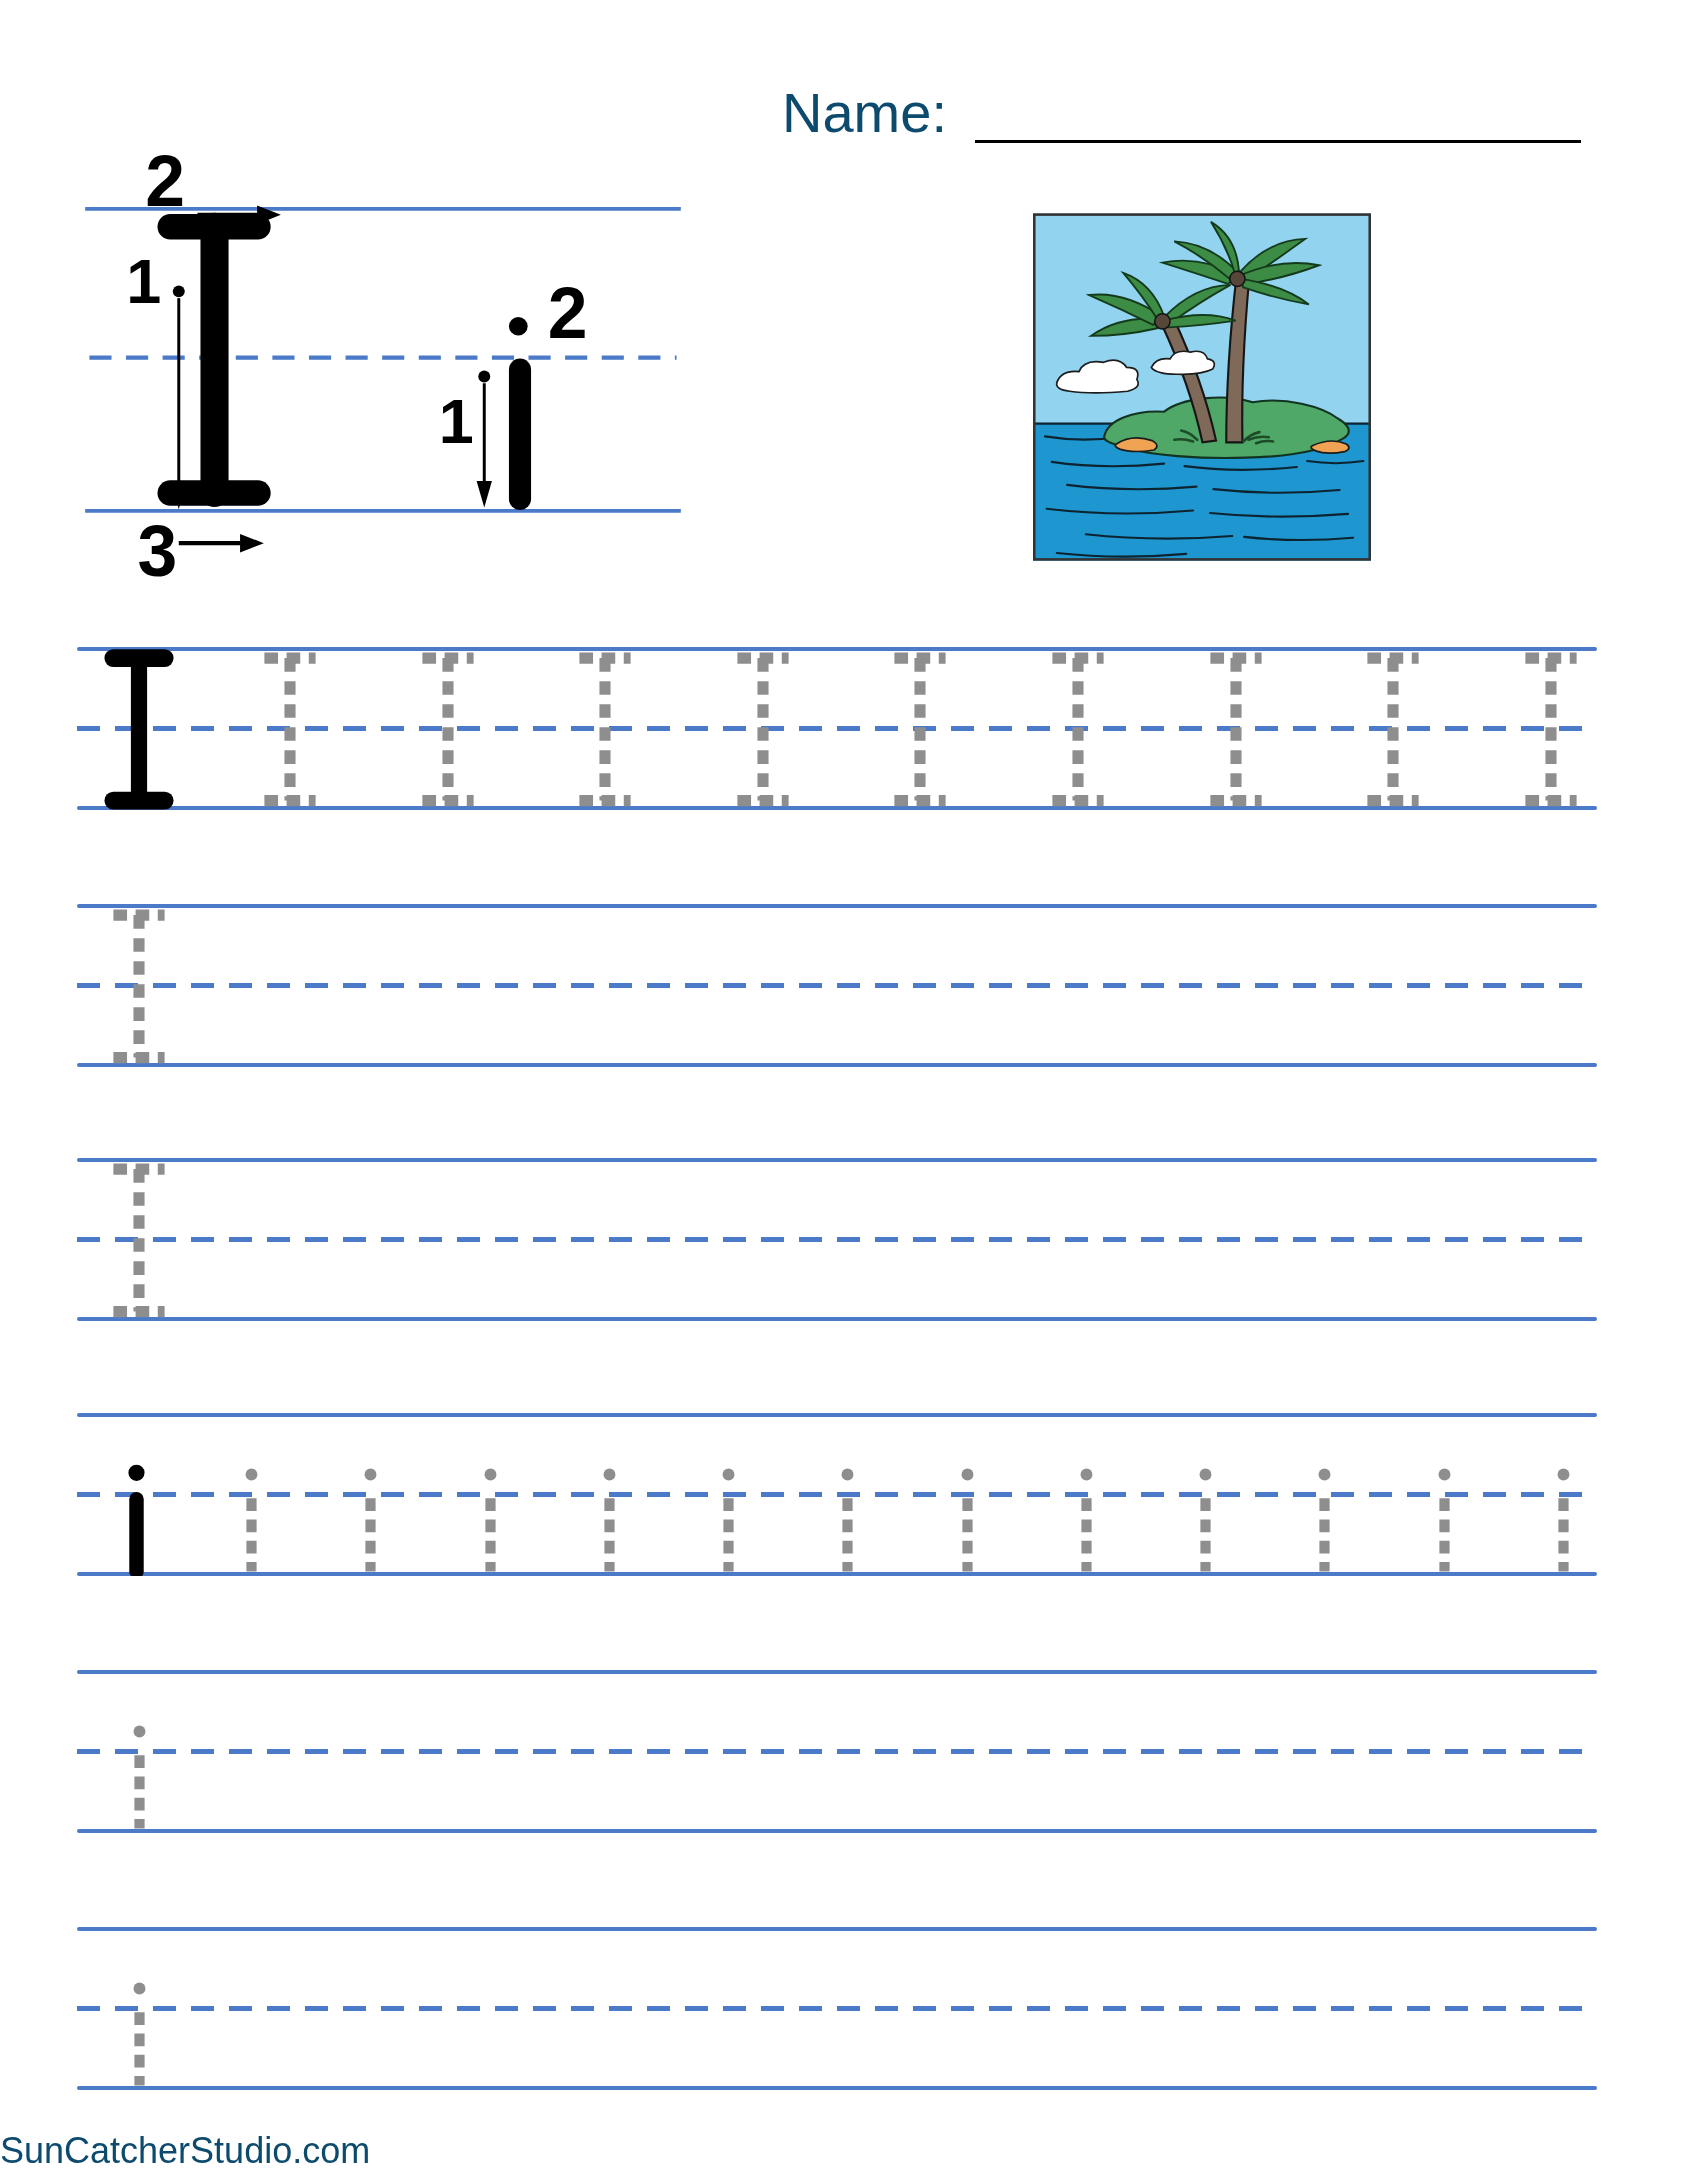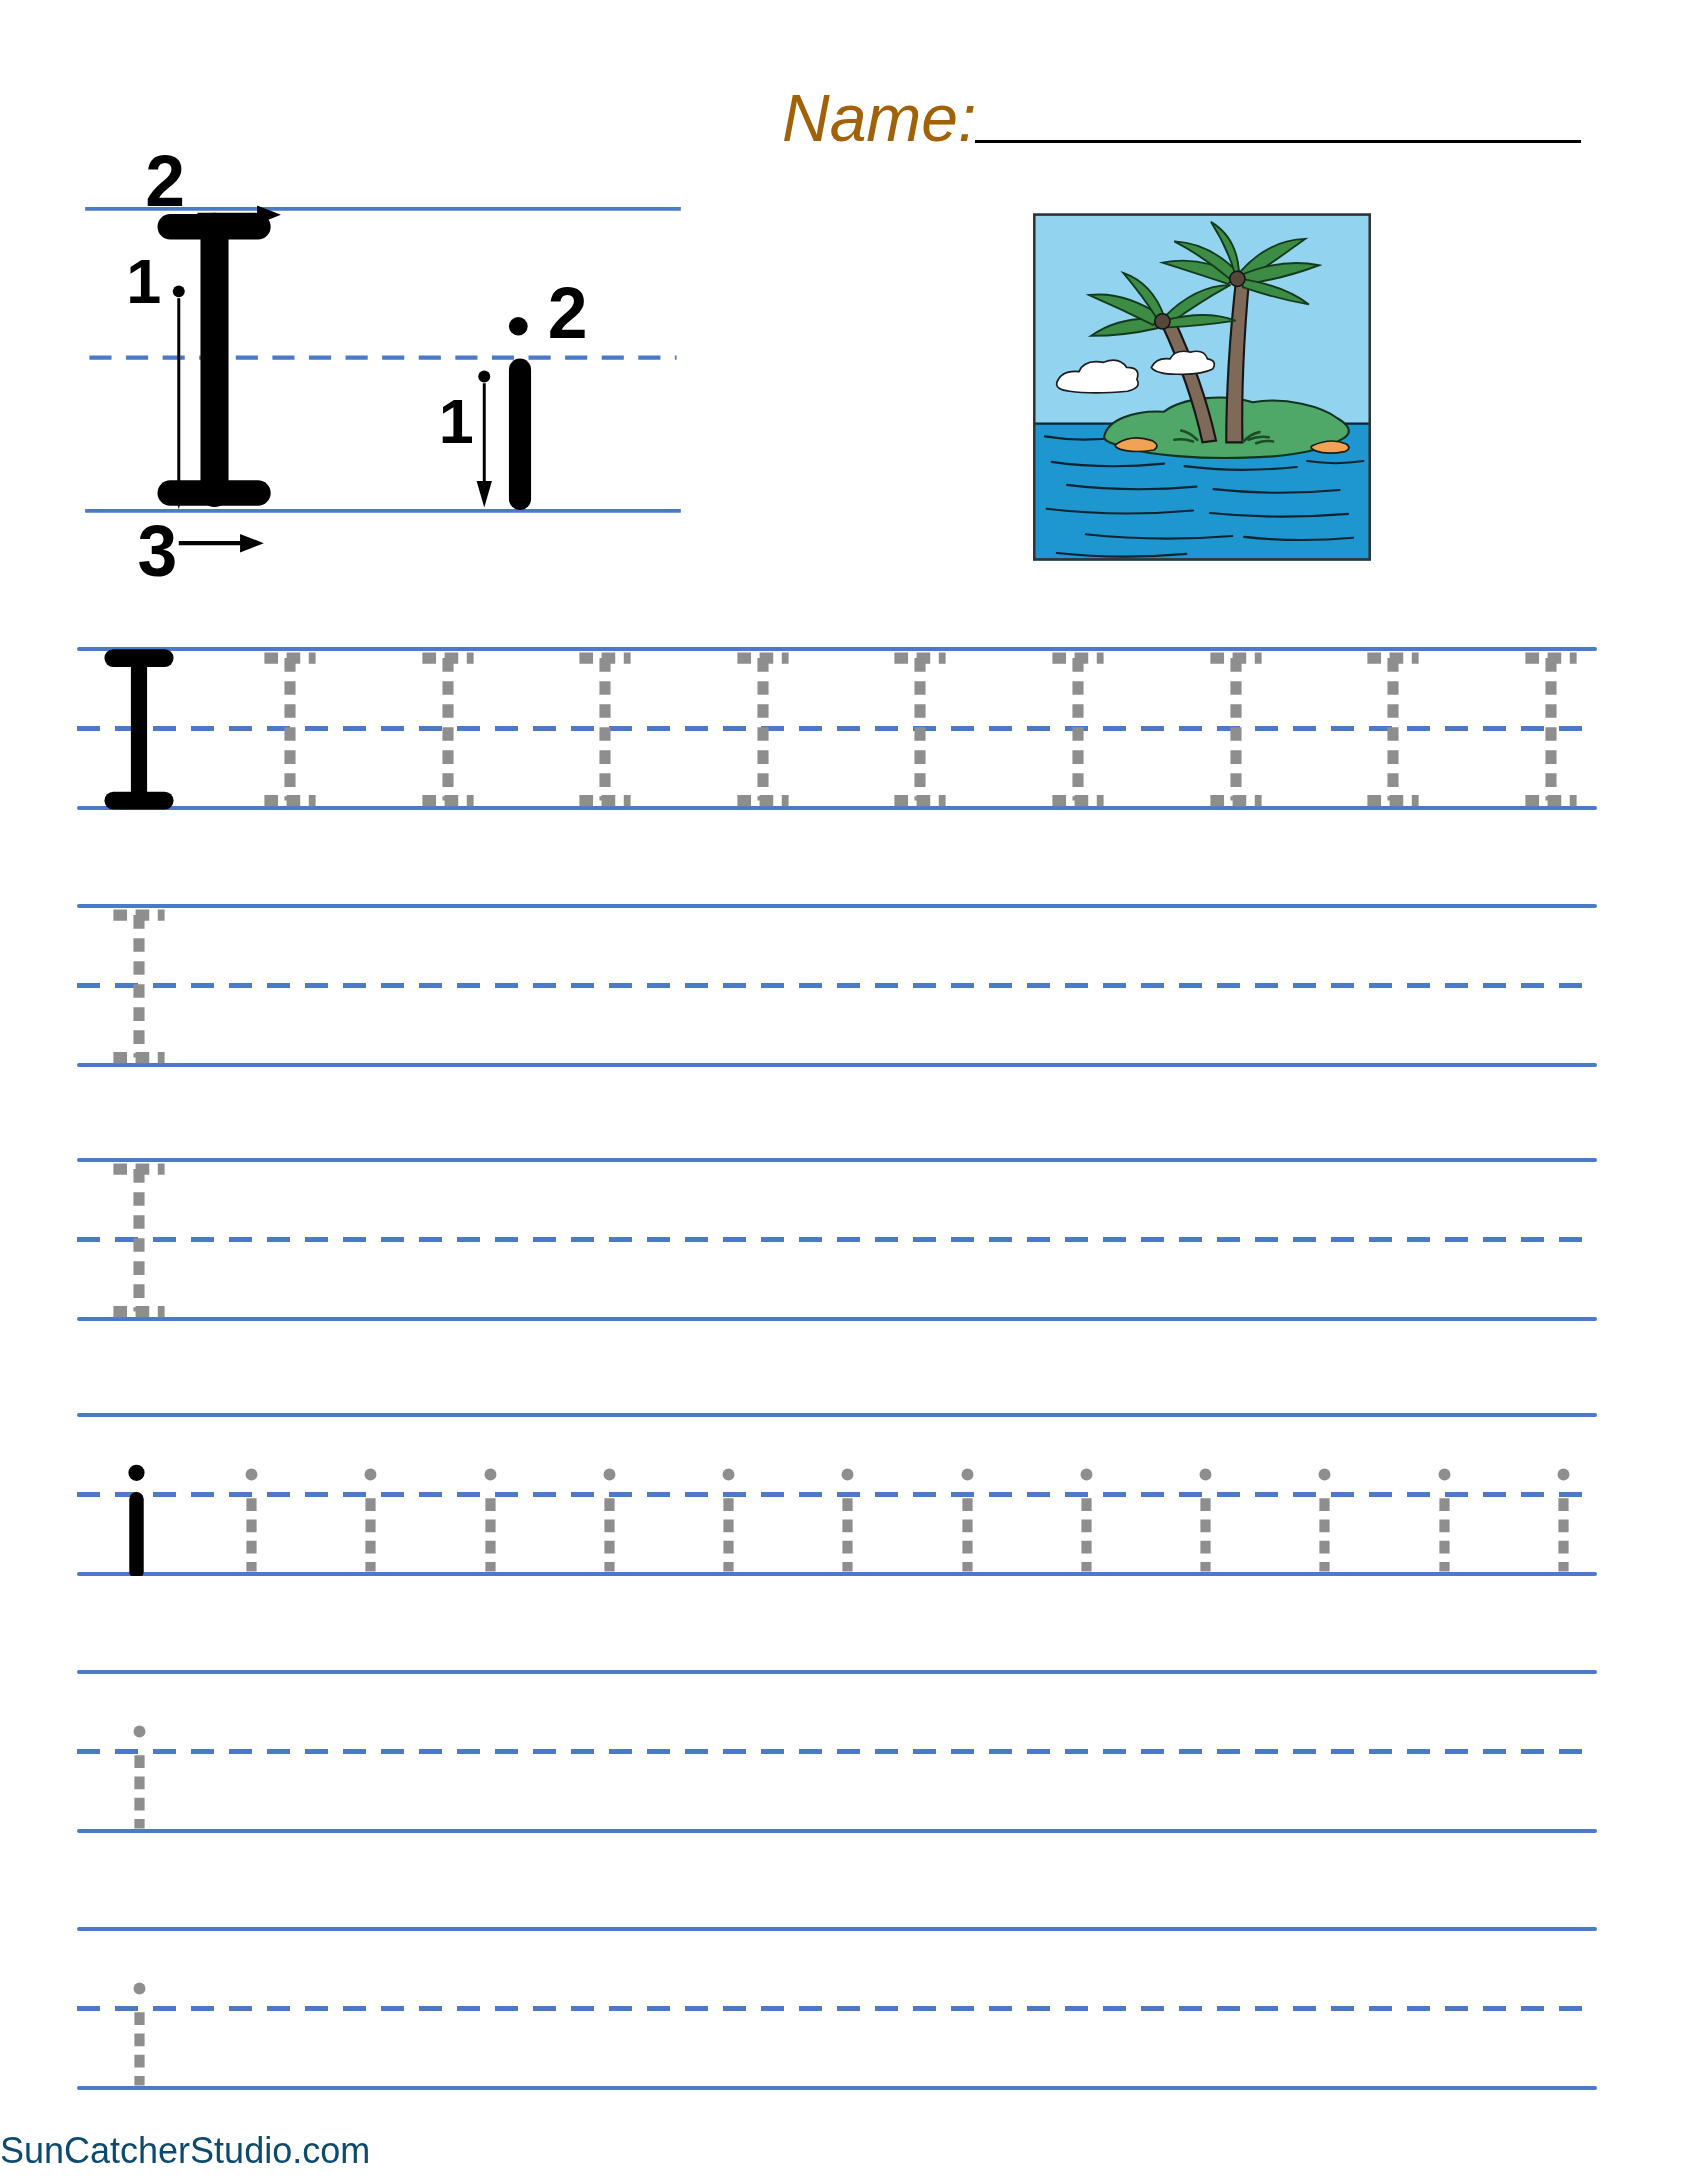--- a/index.html
+++ b/index.html
@@ -1,19 +1,19 @@
 <!DOCTYPE html>
 <html style="--blue: #4a7ac8; --gray: #8e8e8e; --ink: #000000;font-size:13.6px"><head>
 <meta charset="utf-8">
 <style>
   html,body{margin:0;padding:0;background:#fff;}
   .page{position:relative;width:1686px;height:2181px;background:#fff;overflow:hidden;
         font-family:"Liberation Sans",sans-serif;}
   
-  .name-label{position:absolute;left:782px;top:85px;font-size:66px;line-height:1;color:#a16207;font-style:italic;}
+  .name-label{position:absolute;left:782px;top:85px;font-size:56px;line-height:1;color:#0c4a6e;}
   .name-line{position:absolute;left:975px;top:140px;width:606px;height:3.4px;background:#000;}
   
   .guide{position:absolute;left:51px;top:145px;}
   .guide text{font-family:"Liberation Sans",sans-serif;font-weight:bold;fill:#000;text-anchor:middle;}
   .guide .num-big{font-size:84px;}
   .guide .num-small{font-size:74px;}
   .island{position:absolute;left:1033px;top:213px;}
   
   .row{position:absolute;left:77px;width:1520px;height:163px;}
   .row .line-top,.row .line-bottom{position:absolute;left:0;right:0;height:4.3px;

